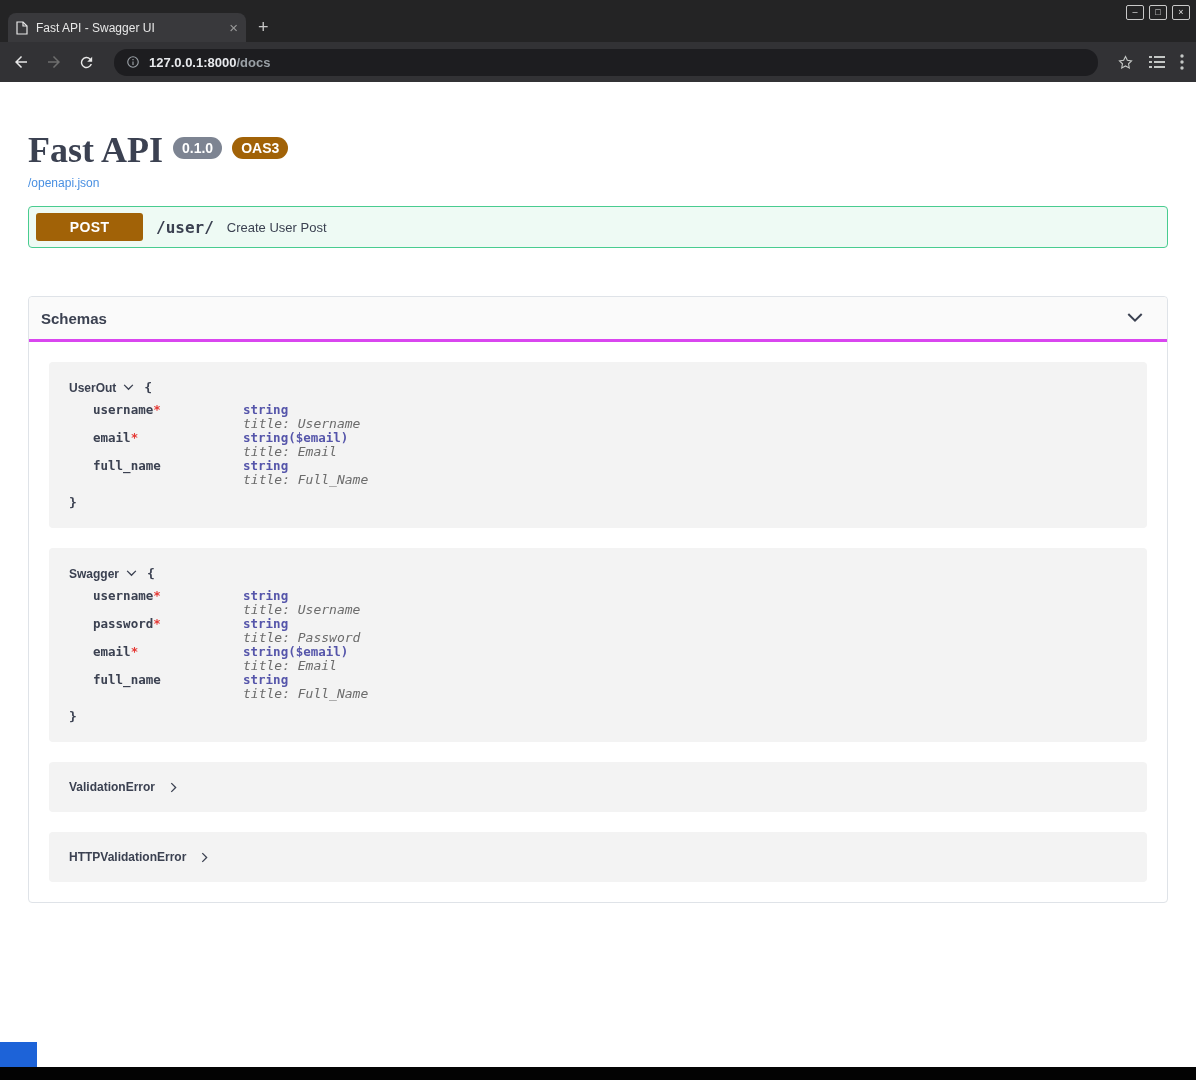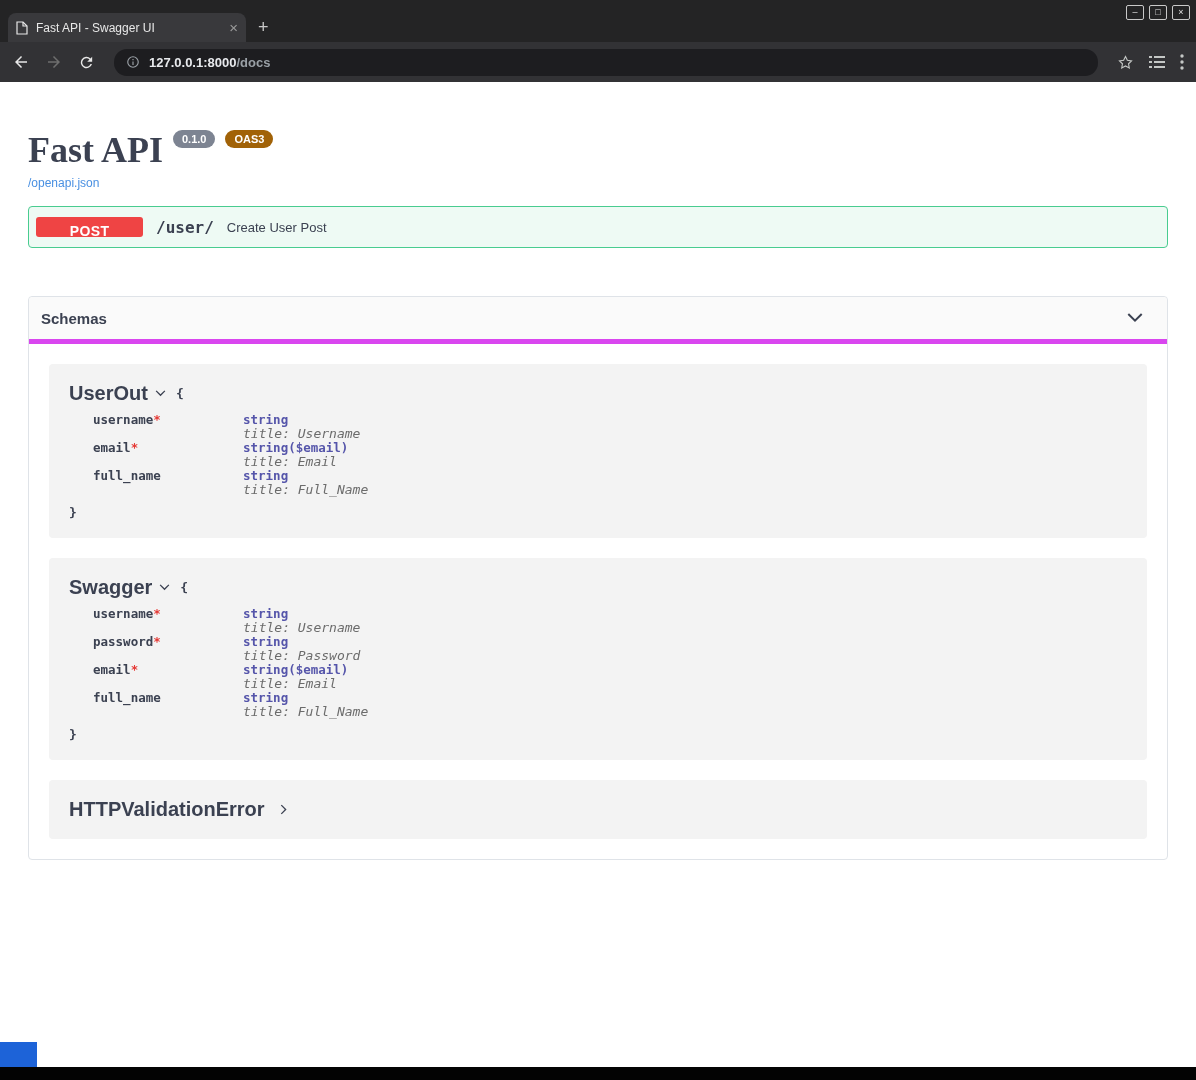--- a/index.html
+++ b/index.html
@@ -21,47 +21,47 @@
   .nav-icon { display:flex; align-items:center; }
   .urlbar { flex:1; height:27px; background:#1d1d20; border-radius:13px; display:flex; align-items:center;
             padding:0 12px; gap:9px; margin:0 4px; }
   .url-host { color:#e8eaed; font-size:13px; }
   .url-path { color:#9aa0a6; font-size:13px; }
 
   
   .content { padding:0 28px; color:#3b4151; }
   .api-head { margin-top:48px; display:flex; align-items:flex-start; gap:10px; }
   .api-title { font-size:36px; font-weight:700; color:#3b4151; line-height:1.12;font-family:Liberation Serif, serif; }
-  .badge { border-radius:50px; color:#fff; font-size:11px; font-weight:700; padding:3px 9px; display:inline-block; }
+  .badge { border-radius:50px; color:#fff; font-size:14px; font-weight:700; padding:3px 9px; margin-top:7px; display:inline-block; }
   .badge.version { background:#7d8492; }
   .badge.oas { background:#a16207; }
   .spec-link { color:#4990e2; font-size:12px; margin-top:6px; display:inline-block; text-decoration:none; }
 
   .tag-row { margin-top:52px; display:flex; justify-content:space-between; align-items:center;
              padding:0 30px 14px 10px; border-bottom:1px solid #d8dde3; }
   .tag-title { font-size:24px; font-weight:600; color:#3b4151; }
 
   .opblock { margin-top:15px; background:#eefaf4; border:1px solid #49cc90; border-radius:4px; height:42px;
              display:flex; align-items:center; padding:0 7px; gap:13px; }
-  .method { background:#ef4444; color:#fff; font-weight:700; font-size:14px; width:107px; height:20px;
+  .method { background:#a16207; color:#fff; font-weight:700; font-size:14px; width:107px; height:28px;
             line-height:28px; text-align:center; border-radius:3px; letter-spacing:.4px; border:none; }
   .op-path { font-family:"DejaVu Sans Mono",monospace; font-weight:700; font-size:16px; color:#3b4151; }
   .op-summary { font-size:13px; color:#3b4151; }
 
   .models { margin-top:48px; border:1px solid #dfe3e8; border-radius:4px; }
   .models-header { display:flex; justify-content:space-between; align-items:center;
-                   padding:11px 22px 11px 12px; background:#fafafa; border-bottom:5px solid #d946ef;
+                   padding:11px 22px 11px 12px; background:#fafafa; border-bottom:3px solid #d946ef;
                    border-radius:4px 4px 0 0;gap:36px; }
   .models-title { font-size:15px; font-weight:700; color:#3b4151; }
   .models-body { padding:20px; }
 
   .model-box { background:#f3f3f3; border-radius:4px; padding:18px 20px; margin-bottom:20px; }
   .model-box:last-child { margin-bottom:0; }
   .model-head { display:flex; align-items:center; gap:6px; }
-  .model-name { font-size:20px; font-weight:700; color:#3b4151; }
+  .model-name { font-size:12px; font-weight:700; color:#3b4151; }
   .brace, .brace-close { font-family:"DejaVu Sans Mono",monospace; font-size:13px; font-weight:700; color:#3b4151; }
   .brace { margin-left:3px; }
   .brace-close { margin-top:8px; }
   .prop-rows { margin:8px 0 0 24px; }
   .prop-row { display:flex; min-height:28px; }
   .prop-name { width:150px; font-family:"DejaVu Sans Mono",monospace; font-size:12.5px; font-weight:700;
                color:#3b4151; line-height:14px; }
   .star { color:#e53935; font-weight:700; }
   .prop-type { font-family:"DejaVu Sans Mono",monospace; font-size:12.5px; font-weight:700; color:#5555aa; line-height:14px; }
   .prop-title { font-family:"DejaVu Sans Mono",monospace; font-size:13px; font-style:italic; color:#6b6b6b; line-height:14px; }
@@ -245,20 +245,30 @@
             <div class="prop-name"><span>full_name</span><span class="star"></span></div>
             <div>
               <div class="prop-type">string</div>
               <div class="prop-title">title: Full_Name</div>
             </div>
           </div>
         </div>
         <div class="brace-close">}</div>
       </div>
 
+      <div class="model-box model-collapsed">
+        <div class="model-head">
+          <span class="model-name">ValidationError</span>
+          <span class="nav-icon">
+            <svg width="13" height="13" viewBox="0 0 20 20">
+                <path fill="#3b4151" d="M7.3 2.6l7.4 7.4-7.4 7.4-1.4-1.4 6-6-6-6z"></path>
+              </svg>
+          </span>
+        </div>
+      </div>
 
       <div class="model-box model-collapsed">
         <div class="model-head">
           <span class="model-name">HTTPValidationError</span>
           <span class="nav-icon">
             <svg width="13" height="13" viewBox="0 0 20 20">
                 <path fill="#3b4151" d="M7.3 2.6l7.4 7.4-7.4 7.4-1.4-1.4 6-6-6-6z"></path>
               </svg>
           </span>
         </div>

